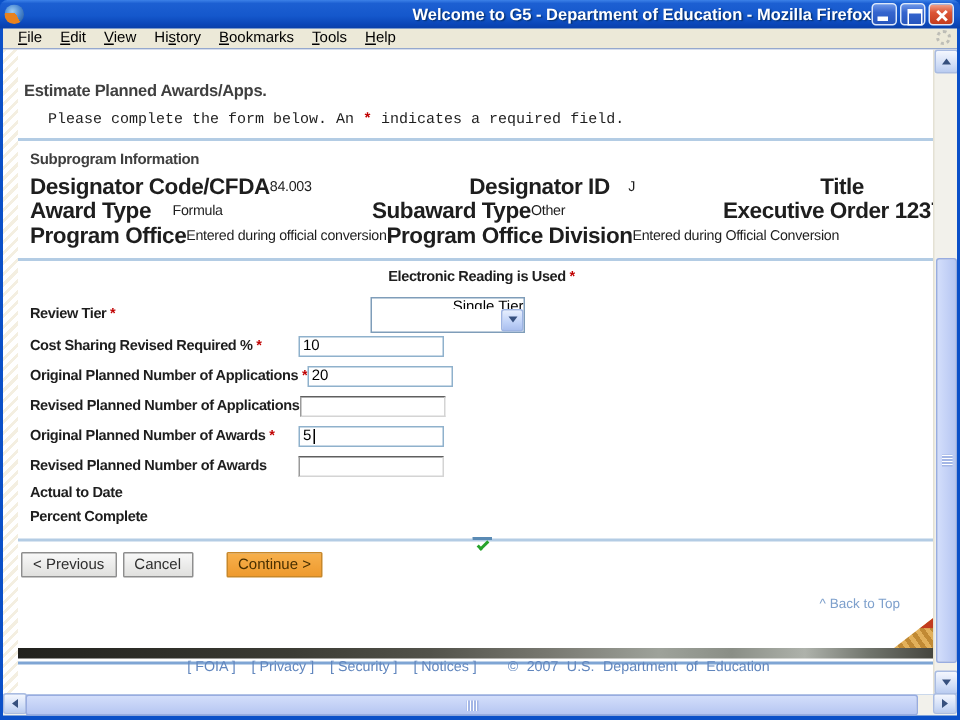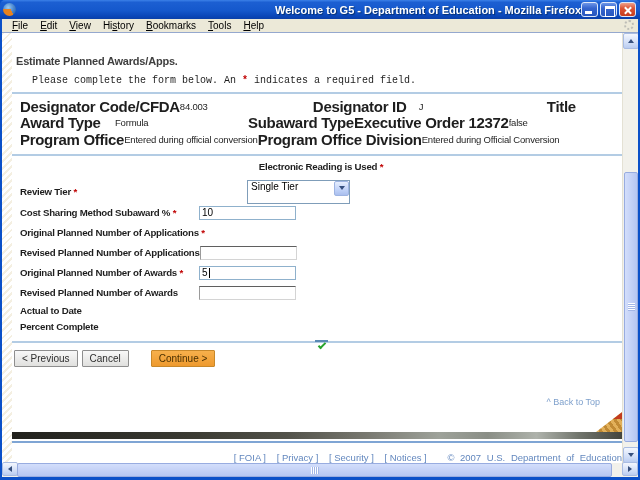--- a/index.html
+++ b/index.html
@@ -48,21 +48,21 @@
   .c1{flex:0 0 95px;}.c2{flex:0 0 133px;}.c3{flex:0 0 106px;}.c4{flex:0 0 128px;}.c5{flex:0 0 100px;}
   .c6{flex:1 1 auto;overflow:hidden;}
   
   .form{margin-top:5px;}
   .f-row{display:flex;align-items:center;padding-left:8px;}
   .h-check{height:20px;flex-direction:column;}.h-select{height:22px;gap:48px;}.h-text{height:20px;}.h-static{height:16px;}
   .f-label{flex:0 0 179px;font-weight:bold;font-size:9.7px;letter-spacing:-0.25px;color:#1E1E1E;white-space:nowrap;overflow:visible;}
   .checkbox{width:13px;height:13px;background:#fff;border:1px solid #5A8AB4;position:relative;cursor:default;}
   .checkbox .check{position:absolute;left:2px;top:2px;width:8px;height:4px;
                    border-left:2px solid #27A32C;border-bottom:2px solid #27A32C;transform:rotate(-45deg);}
-  .select{width:103px;height:24px;border:1px solid #7F9DB9;background:#fff;display:flex;align-items:flex-start;cursor:default;}
+  .select{width:103px;height:24px;border:1px solid #7F9DB9;background:#fff;display:flex;align-items:flex-end;cursor:default;flex-direction:column;}
   .select-text{flex:1;padding-left:3px;font-size:10px;white-space:nowrap;overflow:hidden;}
   .select-btn{width:15px;height:15px;background:linear-gradient(180deg,#E6EEFD,#C0D2F8 60%,#AABFEE);
               border:1px solid #9EB4E2;border-radius:2px;display:flex;align-items:center;justify-content:center;padding:0;}
   .tri-down{width:0;height:0;border-left:3px solid transparent;border-right:3px solid transparent;border-top:4px solid #36507E;}
   .tri-up{width:0;height:0;border-left:3px solid transparent;border-right:3px solid transparent;border-bottom:4px solid #36507E;}
   .tri-left{width:0;height:0;border-top:3px solid transparent;border-bottom:3px solid transparent;border-right:4px solid #36507E;}
   .tri-right{width:0;height:0;border-top:3px solid transparent;border-bottom:3px solid transparent;border-left:4px solid #36507E;}
   .inp-wrap{position:relative;display:inline-block;}
   .txt{width:97px;height:14px;font-size:10px;font-family:inherit;padding:0 2px;margin:0;background:#fff;}
   .txt.filled{border:1px solid #8FB1CC;}
@@ -78,21 +78,21 @@
   
   .back-top{position:absolute;right:22px;top:364px;font-size:9px;color:#7EA0CC;text-decoration:none;cursor:pointer;}
   .dune{position:absolute;right:0;top:379px;width:26px;height:20px;
         clip-path:polygon(100% 0,0 100%,100% 100%);
         background:repeating-linear-gradient(55deg,#E2B05A 0 3px,#C18A34 3px 6px);}
   .dune::after{content:"";position:absolute;right:0;top:0;width:9px;height:7px;background:#C23B1E;
                clip-path:polygon(100% 0,0 100%,100% 100%);}
   .photo-strip{position:absolute;left:0;right:0;top:399px;height:7px;
         background:linear-gradient(90deg,#21211D,#2E2E28 15%,#3C3C34 30%,#52524A 45%,#787870 58%,#9EA29A 70%,#8A8E86 78%,#AEB2AB 86%,#70746C 93%,#45453E 100%);}
   .blue-line{position:absolute;left:0;right:0;top:408px;height:2px;background:#7FA5D4;}
-  .footer-links{position:absolute;left:0;right:0;top:419px;text-align:right;font-size:9.5px;color:#6287BE;white-space:nowrap;}
+  .footer-links{position:absolute;left:0;right:0;top:406px;text-align:center;font-size:9.5px;color:#6287BE;white-space:nowrap;}
   .f-link{margin:0 4px;cursor:pointer;}
   .copyright{margin-left:14px;word-spacing:3px;}
   
   .vscroll{position:absolute;right:0;top:0;bottom:0;width:16px;background:#F2F1EB;border-left:1px solid #E4E1D4;}
   .sb-btn{position:absolute;width:16px;height:16px;display:flex;align-items:center;justify-content:center;
           background:linear-gradient(180deg,#F4F7FE,#CDDBF6 70%,#BACCF0);border:1px solid #A9BCE2;border-radius:2px;padding:0;}
   .vs-up{left:0;top:0;}
   .vs-down{left:0;bottom:0;}
   .vs-thumb{position:absolute;left:1px;width:14px;top:139px;height:270px;
             background:linear-gradient(90deg,#D3DEFB,#B6C6F2);border:1px solid #98ACE0;border-radius:2px;}
@@ -138,34 +138,36 @@
     <div class="page">
 
       <div class="pg-heading">Estimate Planned Awards/Apps.</div>
 
       <div class="pg-intro">
         <span>Please complete the form below. An </span><span class="star">*</span><span> indicates a required field.</span>
       </div>
 
       <div class="divider"></div>
 
+      <div class="section-title">Subprogram Information</div>
 
       <div class="info">
         <div class="info-row">
           <span class="i-l c1">Designator Code/CFDA</span>
           <span class="i-v c2">84.003</span>
           <span class="i-l c3">Designator ID</span>
           <span class="i-v c4">J</span>
           <span class="i-l c5">Title</span>
           <span class="i-v c6">New Jersey S</span>
         </div>
         <div class="info-row">
           <span class="i-l c1">Award Type</span>
           <span class="i-v c2">Formula</span>
           <span class="i-l c3">Subaward Type</span>
+          <span class="i-v c4">Other</span>
           <span class="i-l c5">Executive Order 12372</span>
           <span class="i-v c6">false</span>
         </div>
         <div class="info-row">
           <span class="i-l c1">Program Office</span>
           <span class="i-v c2">Entered during official conversion</span>
           <span class="i-l c3">Program Office Division</span>
           <span class="i-v c4">Entered during Official Conversion</span>
           <span class="i-l c5"></span>
           <span class="i-v c6"></span>
@@ -187,26 +189,27 @@
           <span class="f-label"><span>Review Tier</span> <span class="star">*</span></span>
           <span class="select">
             <span class="select-text">Single Tier</span>
             <span class="select-btn">
                 <span class="tri-down"></span>
               </span>
           </span>
         </div>
 
         <div class="f-row h-text">
-          <span class="f-label"><span>Cost Sharing Method Subaward %</span> <span class="star">*</span></span>
+          <span class="f-label"><span>Cost Sharing Revised Required %</span> <span class="star">*</span></span>
           <input class="txt filled" type="text" value="10" style="">
         </div>
 
         <div class="f-row h-text">
           <span class="f-label"><span>Original Planned Number of Applications</span> <span class="star">*</span></span>
+          <input class="txt filled" type="text" value="20" style="">
         </div>
 
         <div class="f-row h-text">
           <span class="f-label"><span>Revised Planned Number of Applications</span></span>
           <input class="txt empty" type="text" value="" style="">
         </div>
 
         <div class="f-row h-text">
           <span class="f-label"><span>Original Planned Number of Awards</span> <span class="star">*</span></span>
           <span class="inp-wrap">

